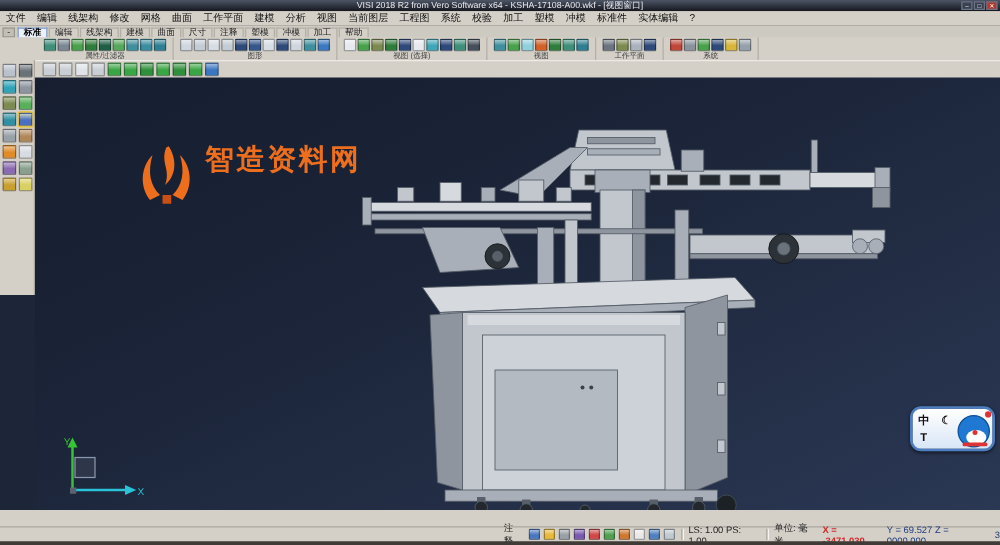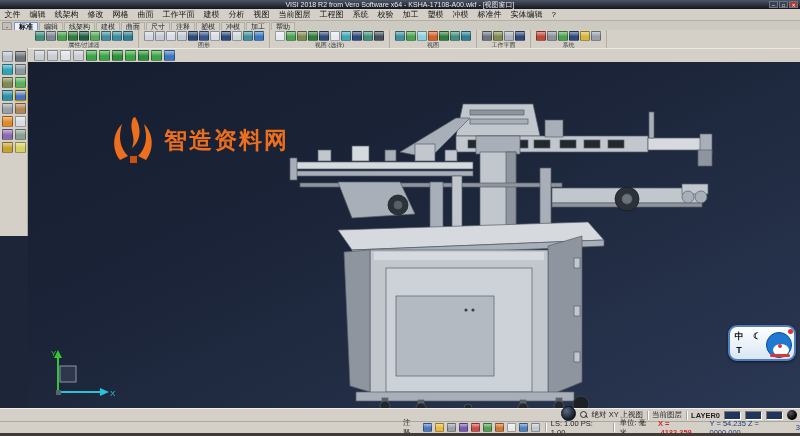--- a/index.html
+++ b/index.html
@@ -40,21 +40,21 @@
   
   .leftstrip{position:absolute;top:48px;left:0;width:28px;height:188px;background:#d4d0c8;border-right:1px solid #aba79f;z-index:3}
   .leftgrid{display:grid;grid-template-columns:11px 11px;gap:2px;padding:3px 2px}
   .leftstrip-ext{position:absolute;top:236px;left:0;width:28px;height:172px;background:#1d2639}
 
   
   .viewport{position:absolute;top:62px;left:28px;width:772px;height:346px;background:linear-gradient(155deg,#161e30 0%,#1b2438 40%,#2b3854 100%);overflow:hidden}
   .machine{position:absolute;inset:0}
 
   
-  .watermark{position:absolute;left:82px;top:50px;display:flex;align-items:center;gap:8px}
+  .watermark{position:absolute;left:82px;top:50px;display:flex;align-items:flex-start;gap:8px}
   .wm-text{font-size:23px;font-weight:bold;letter-spacing:2px;color:#ed6f1e;font-family:"Liberation Sans",sans-serif}
 
   
   .triad{position:absolute;left:8px;bottom:8px}
 
   
   .ime{position:absolute;left:700px;top:263px;width:68px;height:36px;border-radius:9px;background:linear-gradient(#ffffff,#d8e6f6);border:2px solid #4d7fc0;box-shadow:0 1px 3px rgba(0,0,0,.6);display:flex;align-items:center}
   .ime-left{width:36px;display:grid;grid-template-columns:1fr 1fr;font-size:9px;font-weight:bold;color:#111;text-align:center;line-height:14px}
   .ime-right{position:relative;flex:1;height:100%}
   .dora{position:absolute;right:2px;bottom:1px;width:26px;height:26px;border-radius:50%;background:#1f79d2;border:1px solid #0c4e92}
@@ -370,51 +370,38 @@
       <div class="ime-right">
         <div class="dora"></div>
         <div class="dora-face"></div>
         <div class="dora-nose"></div>
         <div class="dora-collar"></div>
         <div class="ime-dot"></div>
       </div>
     </div>
   </div>
 
-  <div class="status1">
-    <span class="sphere"></span>
-    <span class="mag"></span>
-    <span>绝对 XY 上视图</span>
-    <span class="vsep"></span>
-    <span>当前图层</span>
-    <span class="vsep"></span>
-    <span class="layer">LAYER0</span>
-    <span class="navybox"></span>
-    <span class="navybox"></span>
-    <span class="navybox"></span>
-    <span class="blackball"></span>
-  </div>
 
   <div class="status2">
     <span class="s2-note">注释</span>
     <span class="s2icons">
         <span class="sic" style="background-color: rgb(74, 120, 192);"></span>
         <span class="sic" style="background-color: rgb(232, 185, 58);"></span>
         <span class="sic" style="background-color: rgb(154, 160, 168);"></span>
         <span class="sic" style="background-color: rgb(122, 90, 176);"></span>
         <span class="sic" style="background-color: rgb(208, 72, 72);"></span>
         <span class="sic" style="background-color: rgb(80, 160, 80);"></span>
         <span class="sic" style="background-color: rgb(208, 120, 48);"></span>
         <span class="sic" style="background-color: rgb(232, 232, 232);"></span>
         <span class="sic" style="background-color: rgb(80, 128, 192);"></span>
         <span class="sic" style="background-color: rgb(192, 200, 208);"></span>
       </span>
     <span class="vsep"></span>
     <span>LS: 1.00 PS: 1.00</span>
     <span class="vsep"></span>
     <span>单位: 毫米</span>
-    <span class="coord-x">X = -4132.359</span>
-    <span class="coord-yz">Y = 54.235  Z = 0000.000</span>
+    <span class="coord-x">X = -3471.030</span>
+    <span class="coord-yz">Y = 69.527  Z = 0000.000</span>
     <span class="coord-yz">3</span>
   </div>
 
   <div class="bottomedge"></div>
 </div>
 
 </body></html>

